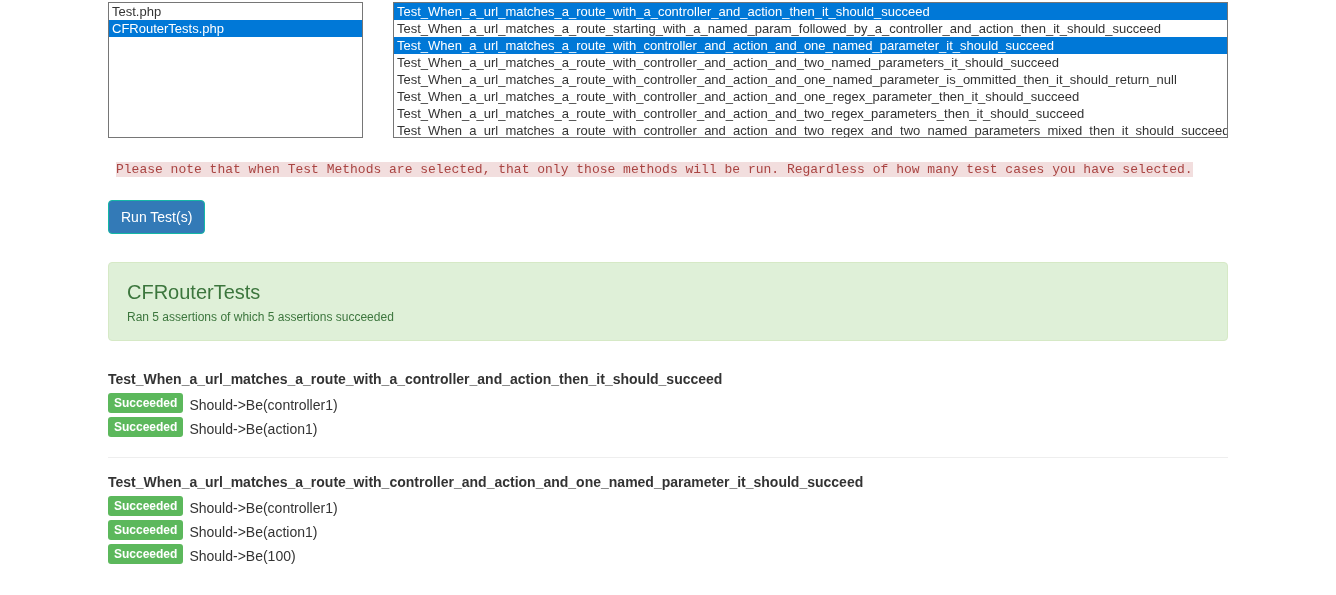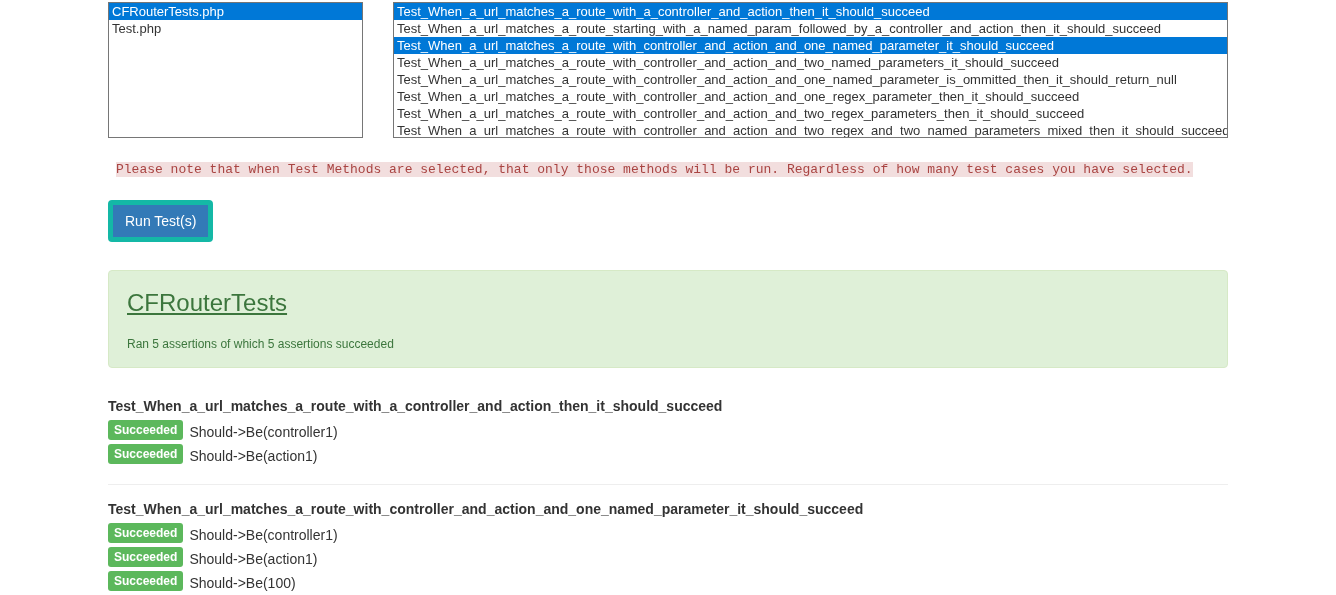--- a/index.html
+++ b/index.html
@@ -67,39 +67,38 @@
   .btn {
     display: inline-block;
     padding: 6px 12px;
     font-size: 14px;
     font-weight: 400;
     line-height: 1.42857143;
     text-align: center;
     white-space: nowrap;
     vertical-align: middle;
     cursor: pointer;
-    border: 5px solid #14b8a6;
+    border: 1px solid #14b8a6;
     border-radius: 4px;
     color: #fff;
     background-color: #337ab7;
     margin-bottom: 28px;
   }
   .panel-success {
     border: 1px solid #d6e9c6;
     border-radius: 4px;
     background-color: #dff0d8;
     color: #3c763d;
     padding: 18px 18px 16px 18px;
     margin-bottom: 30px;
   }
   .panel-success h2 {
-    margin: 0 0 20px 0;
-    font-size: 24px;
+    margin: 0 0 6px 0;
+    font-size: 20px;
     font-weight: 500;
-    text-decoration: underline;
   }
   .panel-success .sub {
     font-size: 12px;
   }
   .test-block {
     border-bottom: 1px solid #eee;
     padding-bottom: 16px;
     margin-bottom: 16px;
   }
   .test-block:last-of-type { border-bottom: none; }
@@ -130,22 +129,22 @@
     color: #333;
   }
 </style>
 </head>
 <body>
 
 <div class="container">
 
   <div class="top-row">
     <div class="file-list" id="file-list">
+        <div class="list-item">Test.php</div>
         <div class="list-item selected">CFRouterTests.php</div>
-        <div class="list-item">Test.php</div>
       </div>
     <div class="method-list" id="method-list">
         <div class="list-item selected">Test_When_a_url_matches_a_route_with_a_controller_and_action_then_it_should_succeed</div>
         <div class="list-item">Test_When_a_url_matches_a_route_starting_with_a_named_param_followed_by_a_controller_and_action_then_it_should_succeed</div>
         <div class="list-item selected">Test_When_a_url_matches_a_route_with_controller_and_action_and_one_named_parameter_it_should_succeed</div>
         <div class="list-item">Test_When_a_url_matches_a_route_with_controller_and_action_and_two_named_parameters_it_should_succeed</div>
         <div class="list-item">Test_When_a_url_matches_a_route_with_controller_and_action_and_one_named_parameter_is_ommitted_then_it_should_return_null</div>
         <div class="list-item">Test_When_a_url_matches_a_route_with_controller_and_action_and_one_regex_parameter_then_it_should_succeed</div>
         <div class="list-item">Test_When_a_url_matches_a_route_with_controller_and_action_and_two_regex_parameters_then_it_should_succeed</div>
         <div class="list-item">Test_When_a_url_matches_a_route_with_controller_and_action_and_two_regex_and_two_named_parameters_mixed_then_it_should_succeed</div>

